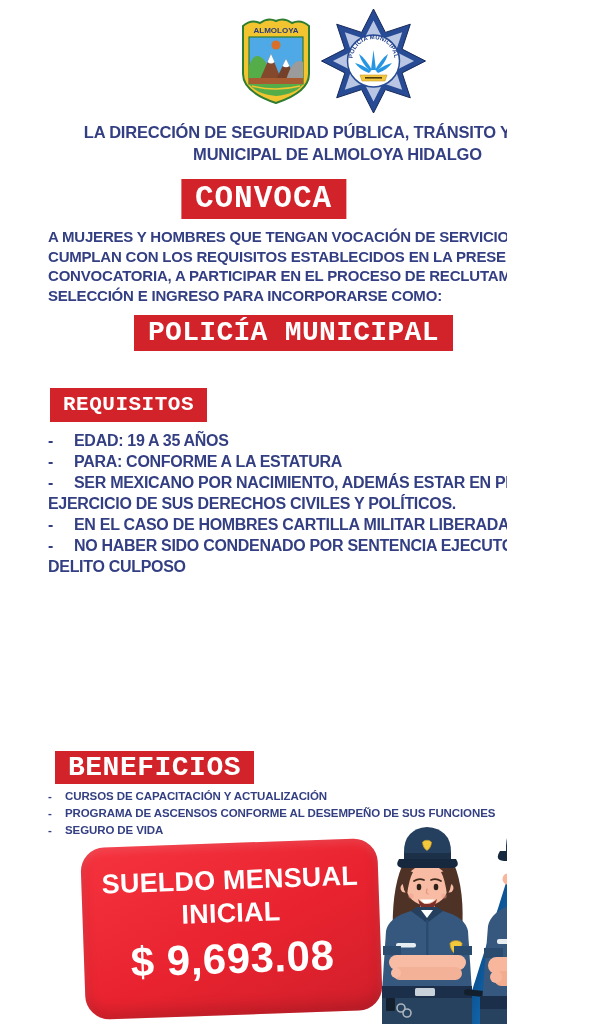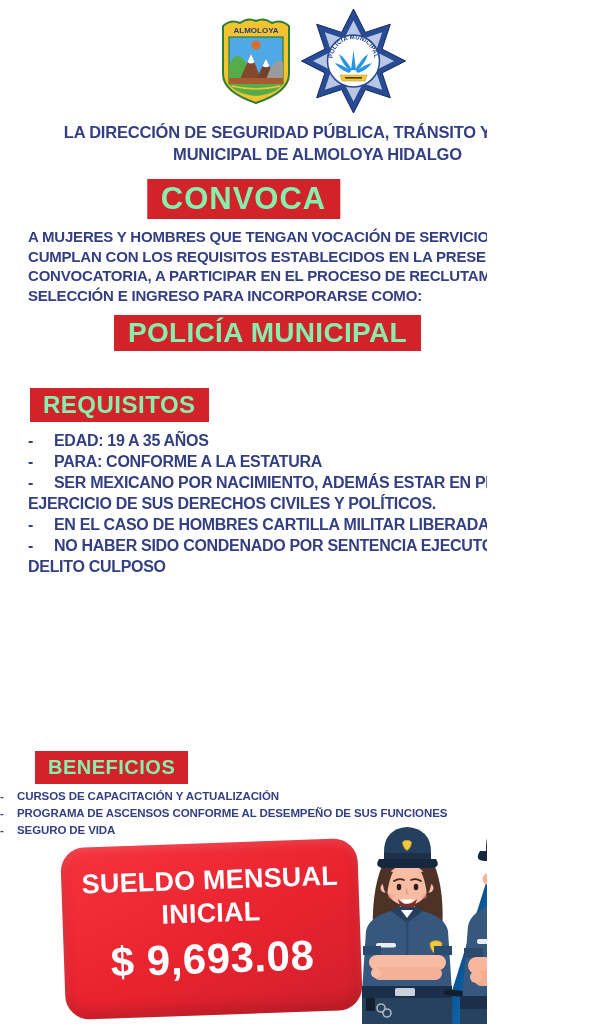--- a/index.html
+++ b/index.html
@@ -1,53 +1,53 @@
 <!DOCTYPE html>
 <html><head>
 <meta charset="utf-8">
 <style>
   html,body{margin:0;padding:0;background:#fff;}
   .poster{
     position:relative;width:487px;height:1024px;background:#ffffff;overflow:hidden;
-    font-family:"Liberation Sans",sans-serif;color:#333f82;
+    font-family:"Liberation Sans",sans-serif;color:#333f82;margin-left:20px;
   }
   
   .ribbon-main{
     position:absolute;left:493px;top:678px;width:80px;height:378px;
     transform:rotate(17.5deg);z-index:0;
     background:linear-gradient(90deg,#0b5394 0%,#1878c0 45%,#2e9be0 100%);
   }
   .ribbon-light{
     position:absolute;left:560px;top:750px;width:88px;height:350px;
     transform:rotate(14deg);z-index:0;background:#8fcdf2;opacity:.85;
   }
   .logo-almoloya{position:absolute;left:218px;top:16px;z-index:1;}
   .logo-badge{position:absolute;left:301px;top:4px;z-index:1;}
   .title{
     position:absolute;left:36px;top:122px;width:563px;text-align:center;
     font-weight:700;font-size:16.5px;line-height:21.5px;letter-spacing:-0.2px;z-index:1;
   }
   .red-banner{
-    position:absolute;background:#d2232a;color:#86efac;font-weight:700;z-index:1;white-space:nowrap;
+    position:absolute;background:#d2232a;color:#ffffff;font-weight:700;z-index:1;white-space:nowrap;font-family:Liberation Mono, monospace;
   }
   .convoca{left:50%;transform:translateX(-50%);top:179px;font-size:31px;line-height:40px;padding:0 14px;letter-spacing:1px;}
   .intro{
     position:absolute;left:28px;top:227px;width:552px;font-weight:700;
     font-size:15px;line-height:19.5px;letter-spacing:-0.2px;z-index:1;
   }
   .position-banner{left:114px;top:315px;font-size:28px;line-height:36px;padding:0 14px;letter-spacing:0.3px;}
-  .req-title{left:30px;top:388px;font-size:24px;line-height:34px;padding:0 13px;letter-spacing:0.5px;}
+  .req-title{left:30px;top:388px;font-size:21px;line-height:34px;padding:0 13px;letter-spacing:0.5px;}
   .req-list{
     position:absolute;left:28px;top:430px;width:572px;font-weight:700;
     font-size:16px;line-height:21px;letter-spacing:-0.3px;z-index:1;
   }
   .dash{display:inline-block;width:26px;}
-  .ben-title{left:35px;top:751px;font-size:20px;line-height:33px;padding:0 13px;letter-spacing:0.5px;}
+  .ben-title{left:35px;top:751px;font-size:28px;line-height:33px;padding:0 13px;letter-spacing:0.5px;}
   .ben-list{
-    position:absolute;left:0;top:788px;width:520px;font-weight:700;
+    position:absolute;left:28px;top:788px;width:520px;font-weight:700;
     font-size:11.5px;line-height:16.8px;letter-spacing:-0.1px;z-index:1;
   }
   .ben-list .dash{width:17px;}
   .salary-card{
     position:absolute;left:63px;top:843px;width:297px;height:172px;border-radius:24px;
     transform:rotate(-2deg);z-index:2;color:#fff;text-align:center;font-weight:700;
     background:linear-gradient(155deg,#f5333f 0%,#e8232f 55%,#d01f2b 100%);
     box-shadow:inset 0 -8px 14px rgba(0,0,0,0.15), inset 0 4px 8px rgba(255,255,255,0.12);
   }
   .salary-l1{margin-top:21px;font-size:27px;line-height:33px;letter-spacing:0.2px;}

